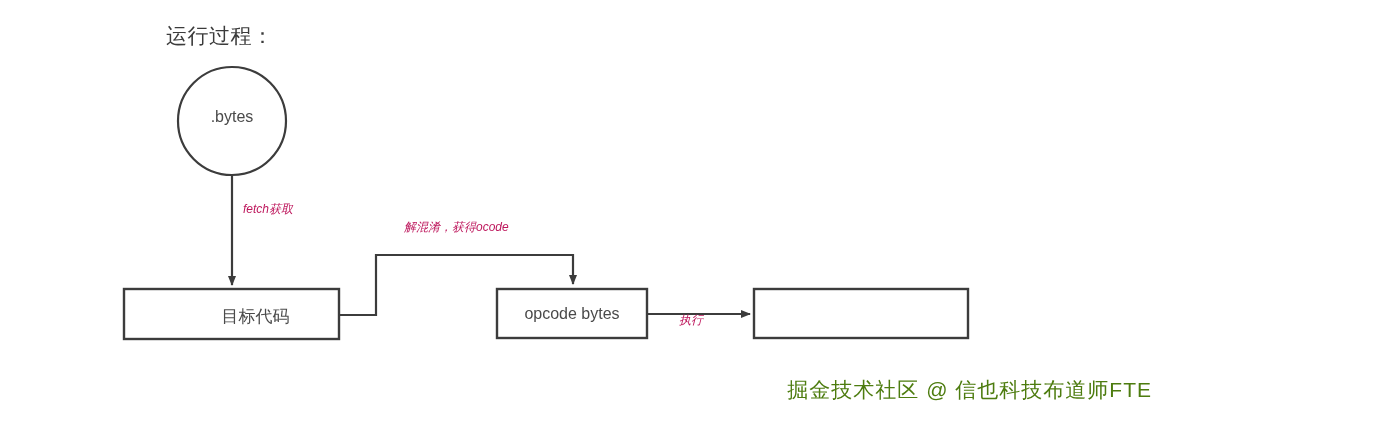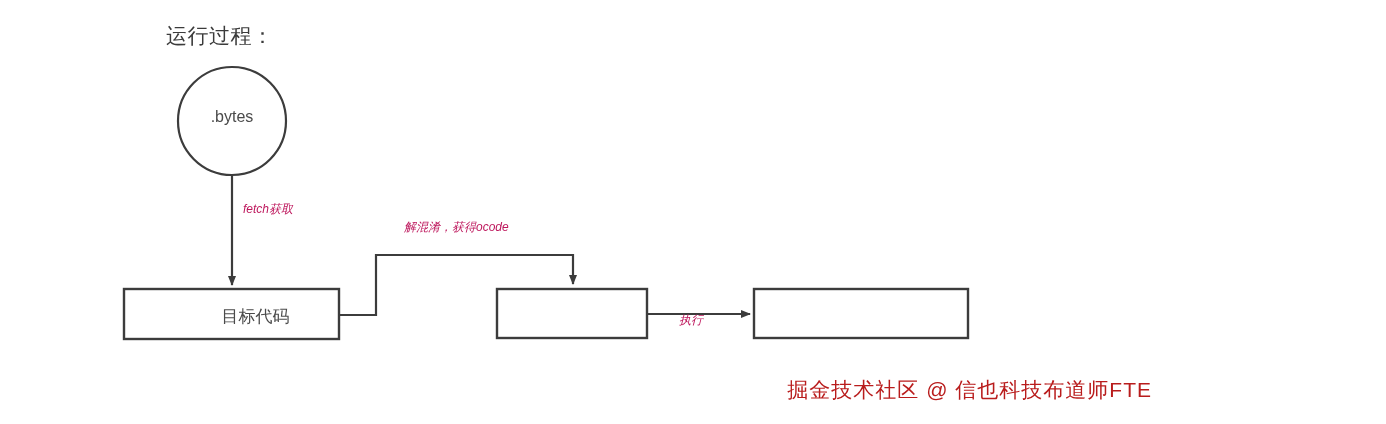--- a/index.html
+++ b/index.html
@@ -85,21 +85,21 @@
   .edge-label-exec {
     left: 679px;
     top: 288px;
     margin-top: 24px;
   }
   .watermark {
     position: absolute;
     right: 44px;
     top: 376px;
     font-size: 21px;
-    color: #b91c1c;
+    color: #4d7c0f;
     letter-spacing: 1px;
     white-space: nowrap;
   }
 </style>
 </head>
 <body>
 
 <div id="canvas">
 
   <div class="diagram-title">运行过程：</div>
@@ -121,20 +121,21 @@
 
     <rect x="497" y="289" width="150" height="49" fill="#ffffff" stroke="#3c3c3c" stroke-width="2.4"></rect>
 
     <line x1="647" y1="314" x2="750" y2="314" stroke="#3c3c3c" stroke-width="2.2" marker-end="url(#arrowhead)"></line>
 
     <rect x="754" y="289" width="214" height="49" fill="#ffffff" stroke="#3c3c3c" stroke-width="2.4"></rect>
   </svg>
 
   <div class="node-label circle-label">.bytes</div>
   <div class="node-label box-label box1-label">目标代码</div>
+  <div class="node-label box-label box2-label">opcode bytes</div>
 
   <div class="edge-label edge-label-fetch">fetch获取</div>
   <div class="edge-label edge-label-deobf">解混淆，获得ocode</div>
   <div class="edge-label edge-label-exec">执行</div>
 
   <div class="watermark">掘金技术社区 @ 信也科技布道师FTE</div>
 
 </div>
 
 </body></html>

